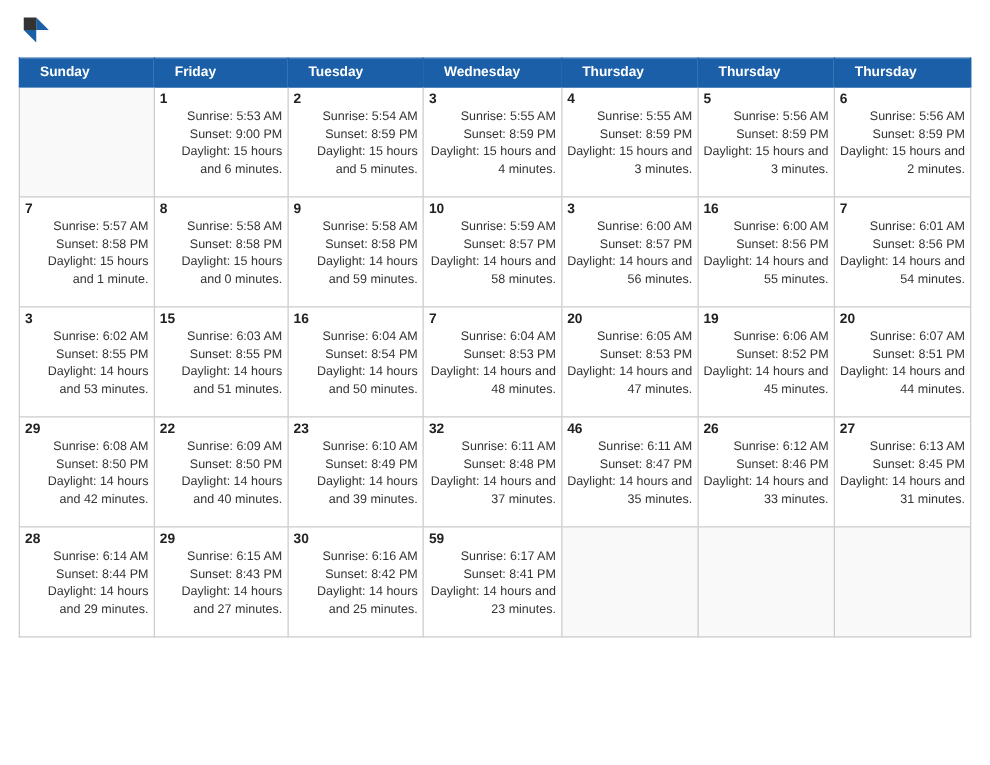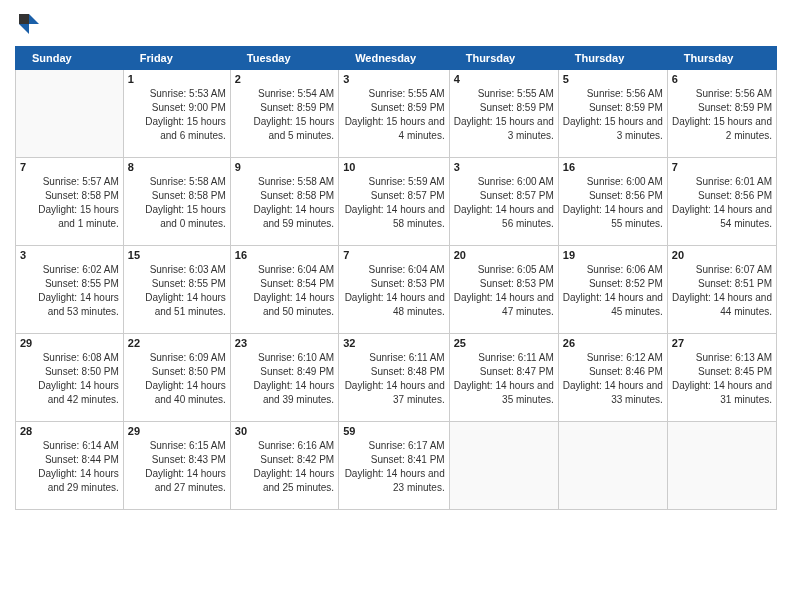--- a/index.html
+++ b/index.html
@@ -225,21 +225,21 @@
           </td>
           <td>
             <span class="day-number">23</span>
             <div class="day-info">Sunrise: 6:10 AM<br>Sunset: 8:49 PM<br>Daylight: 14 hours and 39 minutes.</div>
           </td>
           <td>
             <span class="day-number">32</span>
             <div class="day-info">Sunrise: 6:11 AM<br>Sunset: 8:48 PM<br>Daylight: 14 hours and 37 minutes.</div>
           </td>
           <td>
-            <span class="day-number">25</span>
+            <span class="day-number">46</span>
             <div class="day-info">Sunrise: 6:11 AM<br>Sunset: 8:47 PM<br>Daylight: 14 hours and 35 minutes.</div>
           </td>
           <td>
             <span class="day-number">26</span>
             <div class="day-info">Sunrise: 6:12 AM<br>Sunset: 8:46 PM<br>Daylight: 14 hours and 33 minutes.</div>
           </td>
           <td>
             <span class="day-number">27</span>
             <div class="day-info">Sunrise: 6:13 AM<br>Sunset: 8:45 PM<br>Daylight: 14 hours and 31 minutes.</div>
           </td>

